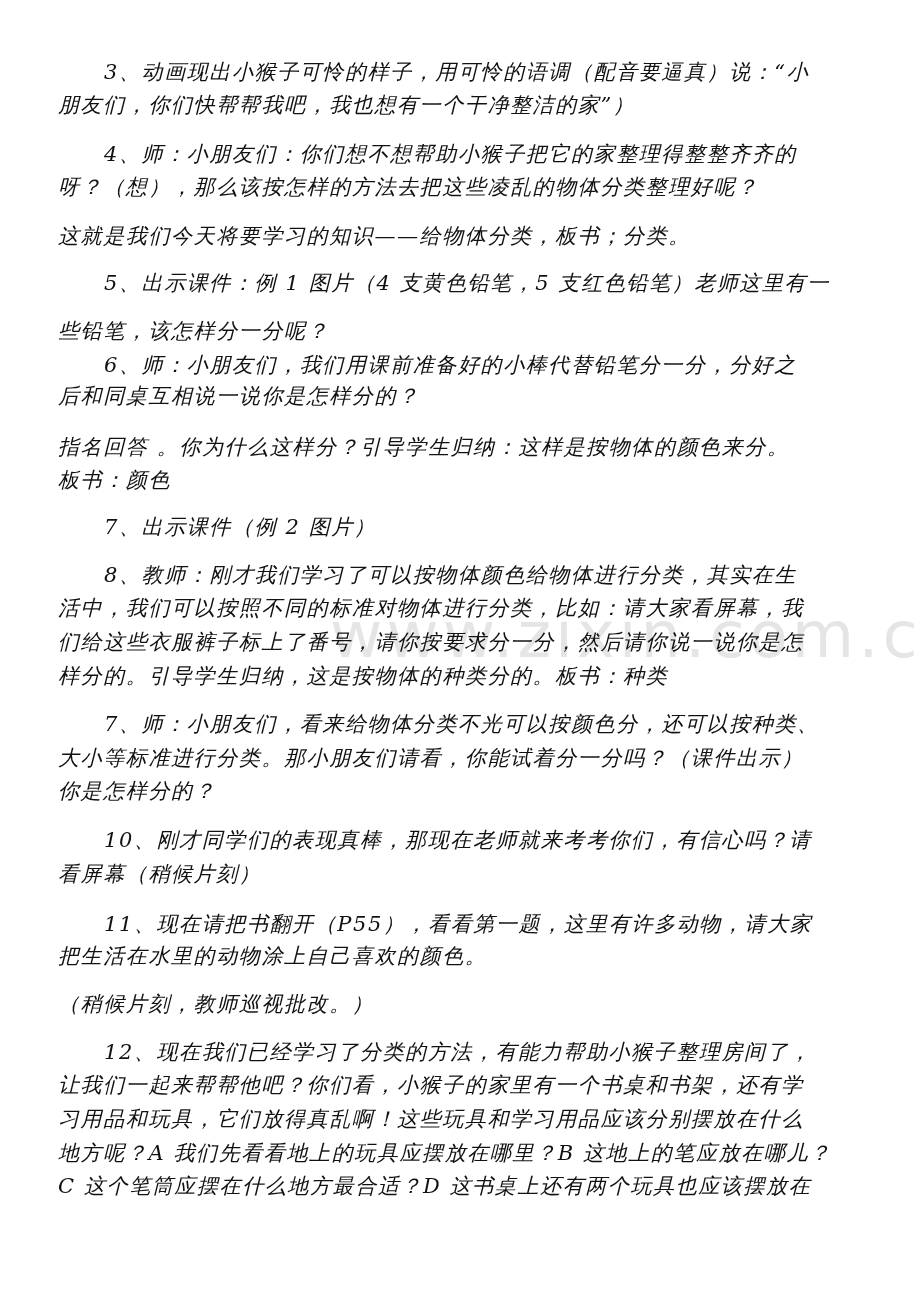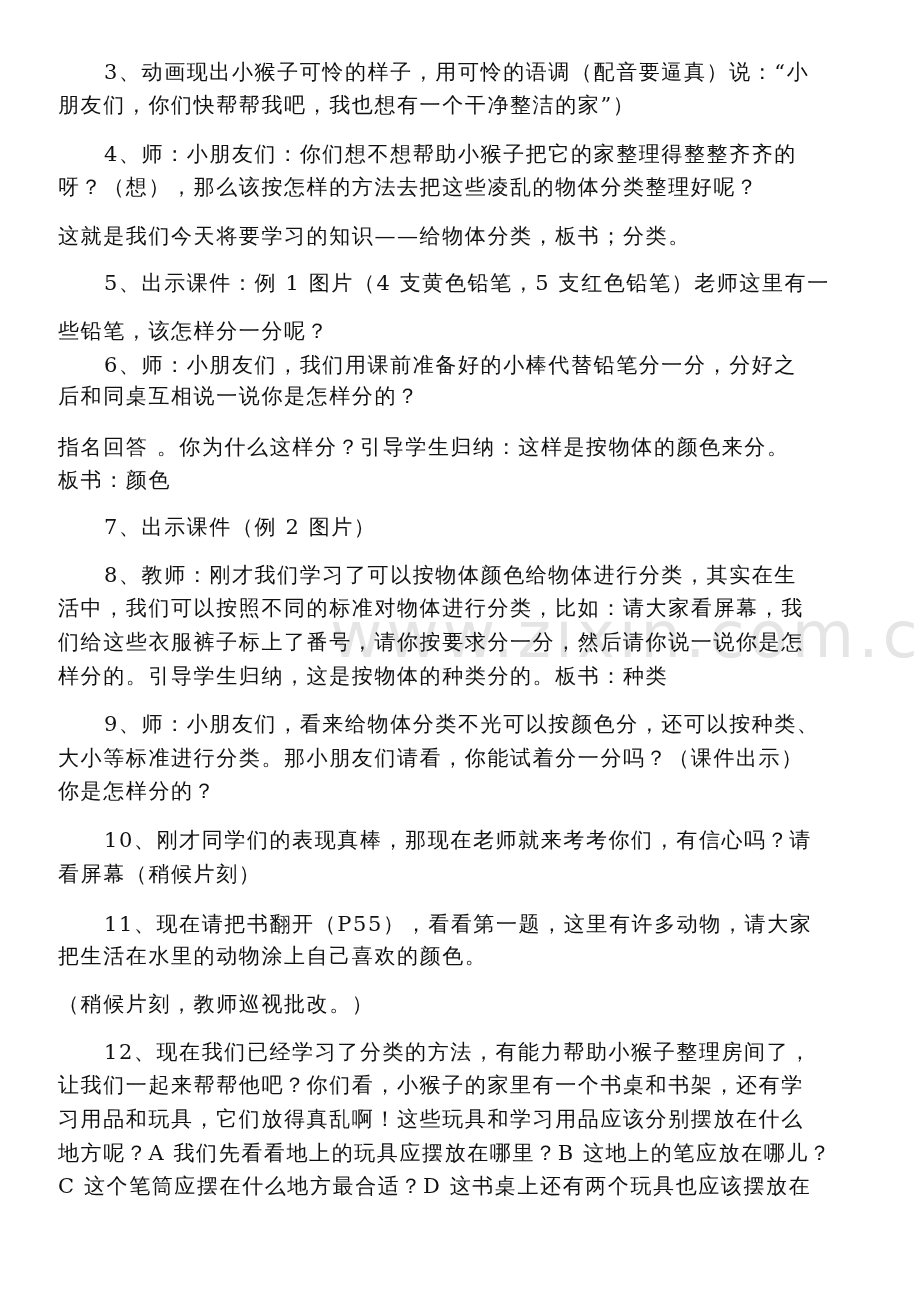--- a/index.html
+++ b/index.html
@@ -37,21 +37,21 @@
       left: 330px;
       top: 598px;
       font-family: "DejaVu Sans", "Liberation Sans", sans-serif;
       font-size: 64px;
       letter-spacing: 4px;
       color: rgba(180,180,180,0.35);
       white-space: nowrap;
       pointer-events: none;
       z-index: 0;
     }
-    .line { z-index: 1; }
+    .line { z-index: 1; font-style: italic; }
   </style>
 </head>
 <body>
 
 <div class="watermark">www.zixin.com.cn</div>
 
 <div class="page">
 
   <div class="line indent" style="top:0px">3、动画现出小猴子可怜的样子，用可怜的语调（配音要逼真）说：“小</div>
   <div class="line" style="top:33px">朋友们，你们快帮帮我吧，我也想有一个干净整洁的家”）</div>
@@ -70,21 +70,21 @@
   <div class="line" style="top:375px">指名回答 。你为什么这样分？引导学生归纳：这样是按物体的颜色来分。</div>
   <div class="line" style="top:408px">板书：颜色</div>
 
   <div class="line indent" style="top:455px">7、出示课件（例 2 图片）</div>
 
   <div class="line indent" style="top:503px">8、教师：刚才我们学习了可以按物体颜色给物体进行分类，其实在生</div>
   <div class="line" style="top:536px">活中，我们可以按照不同的标准对物体进行分类，比如：请大家看屏幕，我</div>
   <div class="line" style="top:570px">们给这些衣服裤子标上了番号，请你按要求分一分，然后请你说一说你是怎</div>
   <div class="line" style="top:604px">样分的。引导学生归纳，这是按物体的种类分的。板书：种类</div>
 
-  <div class="line indent" style="top:652px">9、师：小朋友们，看来给物体分类不光可以按颜色分，还可以按种类、</div>
+  <div class="line indent" style="top:652px">7、师：小朋友们，看来给物体分类不光可以按颜色分，还可以按种类、</div>
   <div class="line" style="top:686px">大小等标准进行分类。那小朋友们请看，你能试着分一分吗？（课件出示）</div>
   <div class="line" style="top:719px">你是怎样分的？</div>
 
   <div class="line indent" style="top:768px">10、刚才同学们的表现真棒，那现在老师就来考考你们，有信心吗？请</div>
   <div class="line" style="top:802px">看屏幕（稍候片刻）</div>
 
   <div class="line indent" style="top:852px">11、现在请把书翻开（P55），看看第一题，这里有许多动物，请大家</div>
   <div class="line" style="top:884px">把生活在水里的动物涂上自己喜欢的颜色。</div>
 
   <div class="line" style="top:932px">（稍候片刻，教师巡视批改。）</div>

